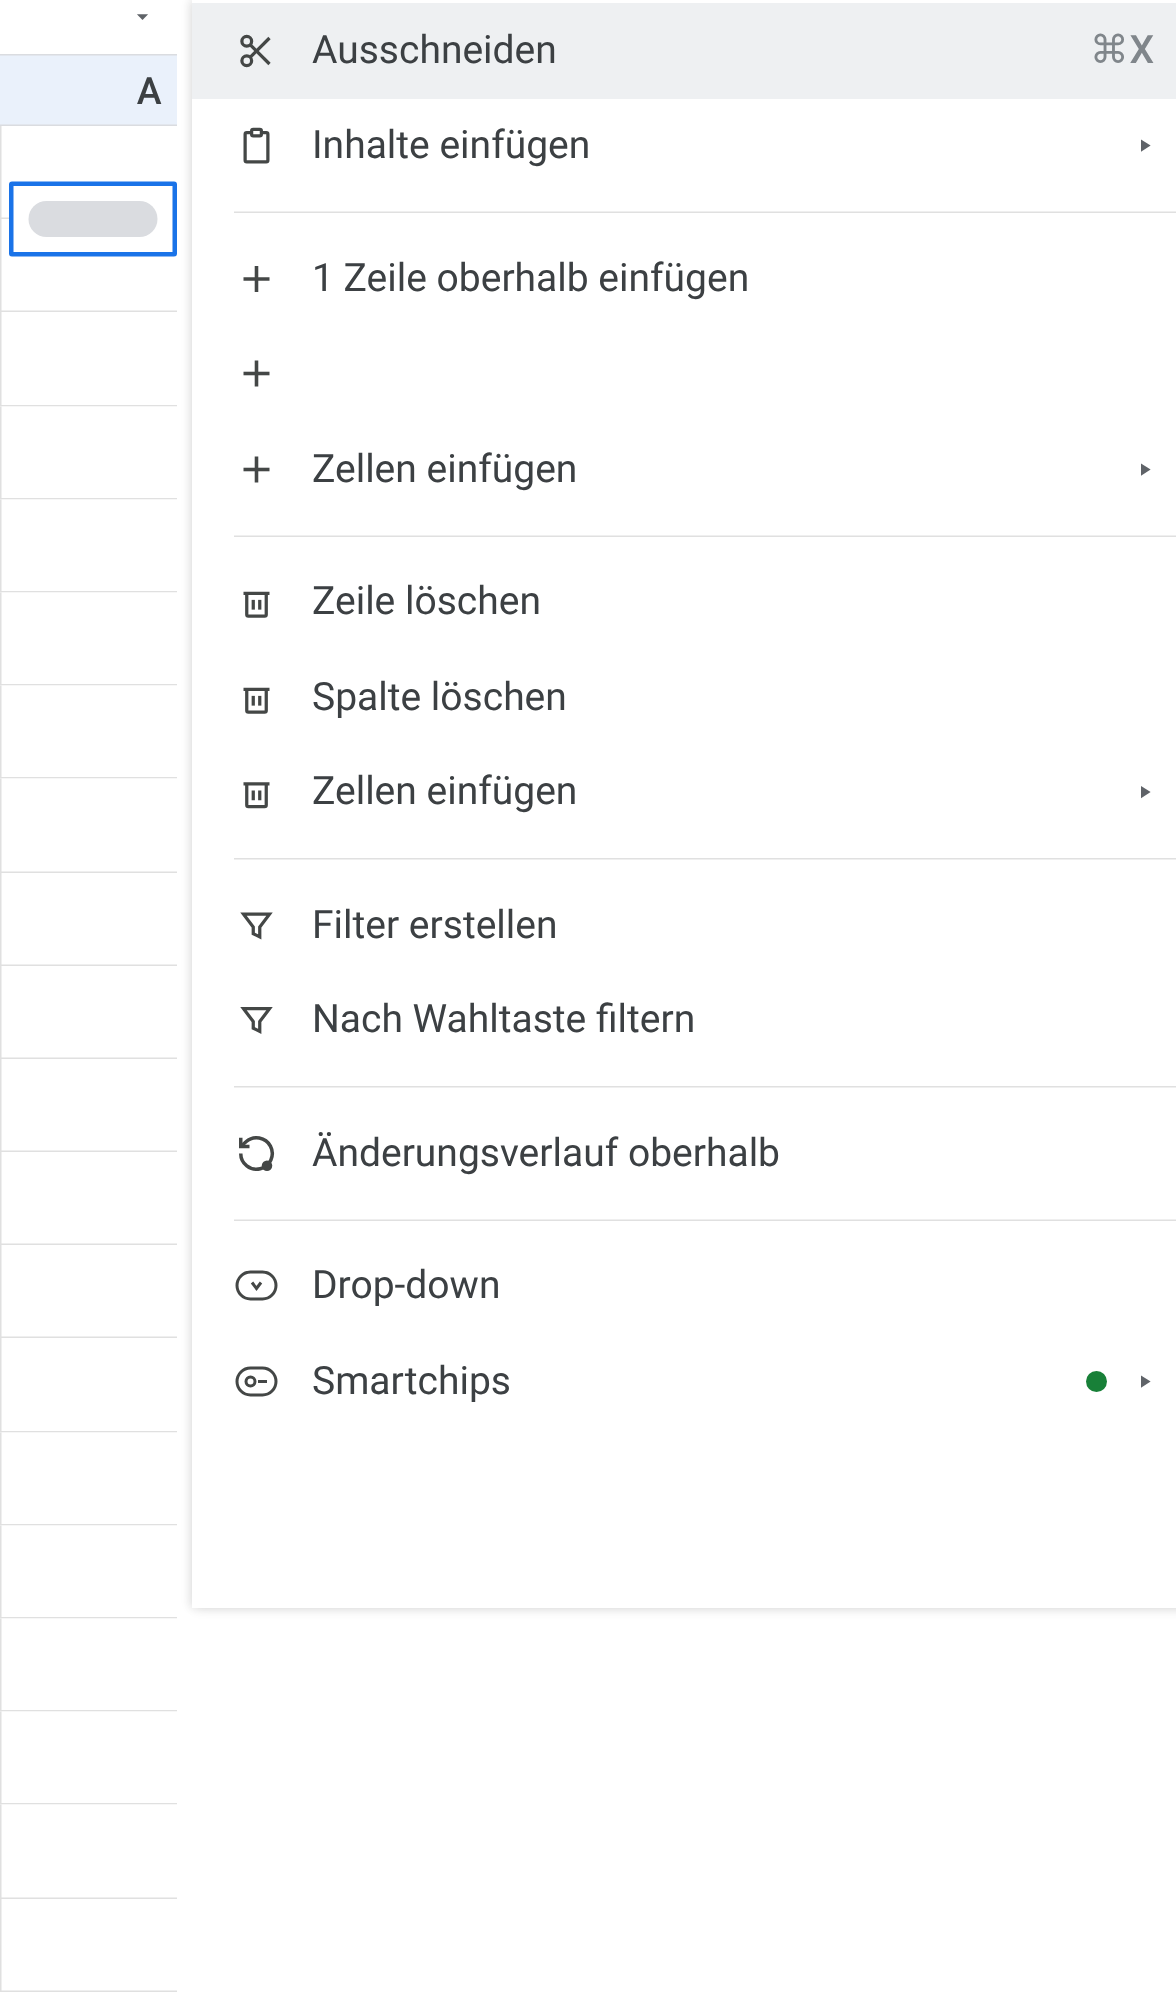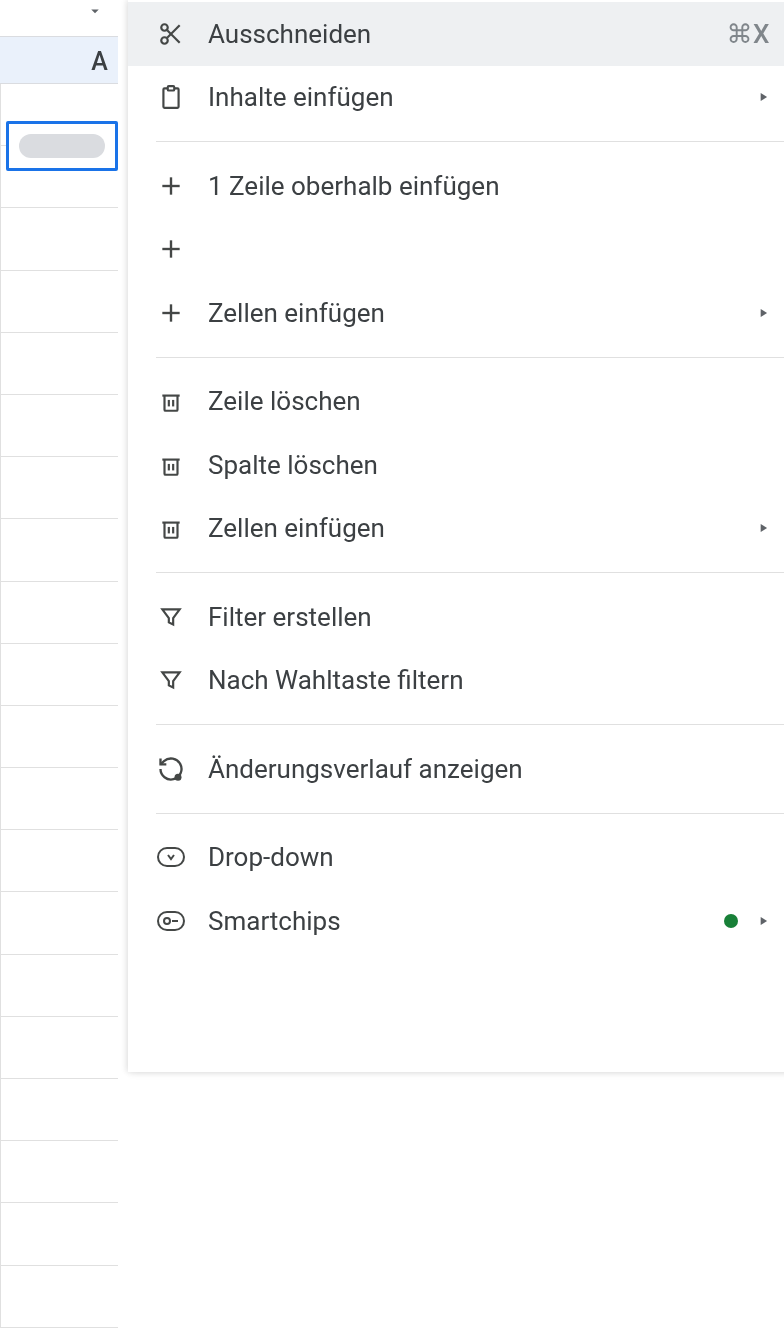--- a/index.html
+++ b/index.html
@@ -290,21 +290,21 @@
   <div class="menu-divider"></div>
 
   <div class="menu-item">
     <span class="menu-icon">
       <svg width="28" height="28" viewBox="0 0 24 24" fill="none" stroke="#444746" stroke-width="2">
         <path d="M3 12a9 9 0 1 0 3-6.7L3 8"></path>
           <polyline points="3 3 3 8 8 8"></polyline>
         <circle cx="18" cy="19" r="3" fill="#444746" stroke="none"></circle>
       </svg>
     </span>
-    <span class="menu-label">Änderungsverlauf anzeigen</span>
+    <span class="menu-label">Änderungsverlauf oberhalb</span>
   </div>
 
   <div class="menu-divider"></div>
 
 
 
 
   <div class="menu-item">
     <span class="menu-icon">
       <svg width="30" height="22" viewBox="0 0 30 22" fill="none" stroke="#444746" stroke-width="2">

